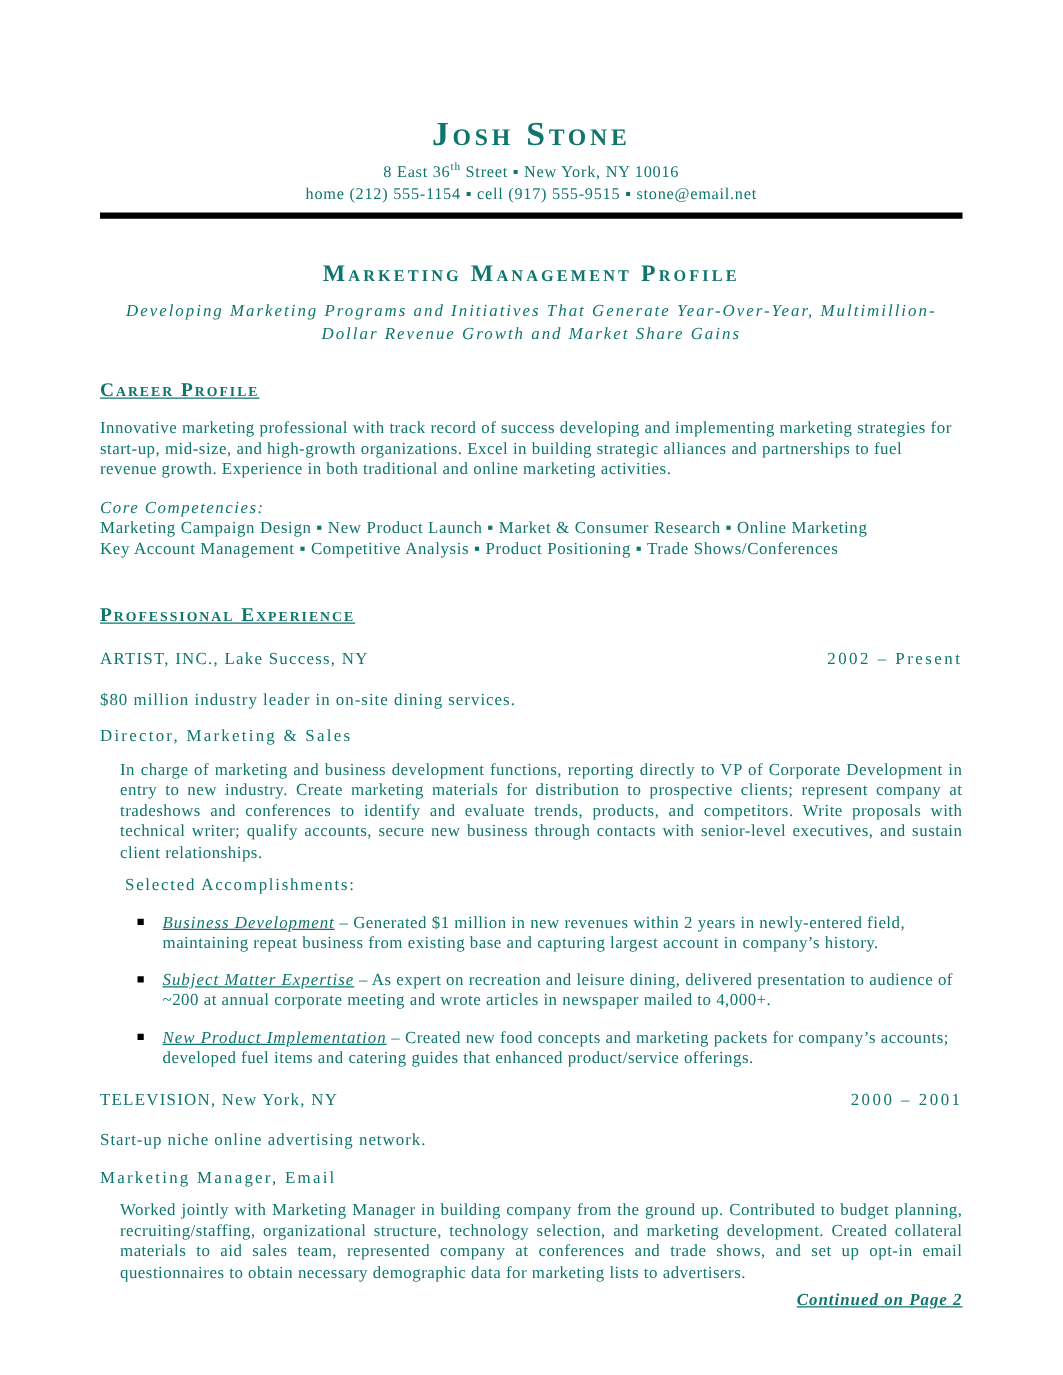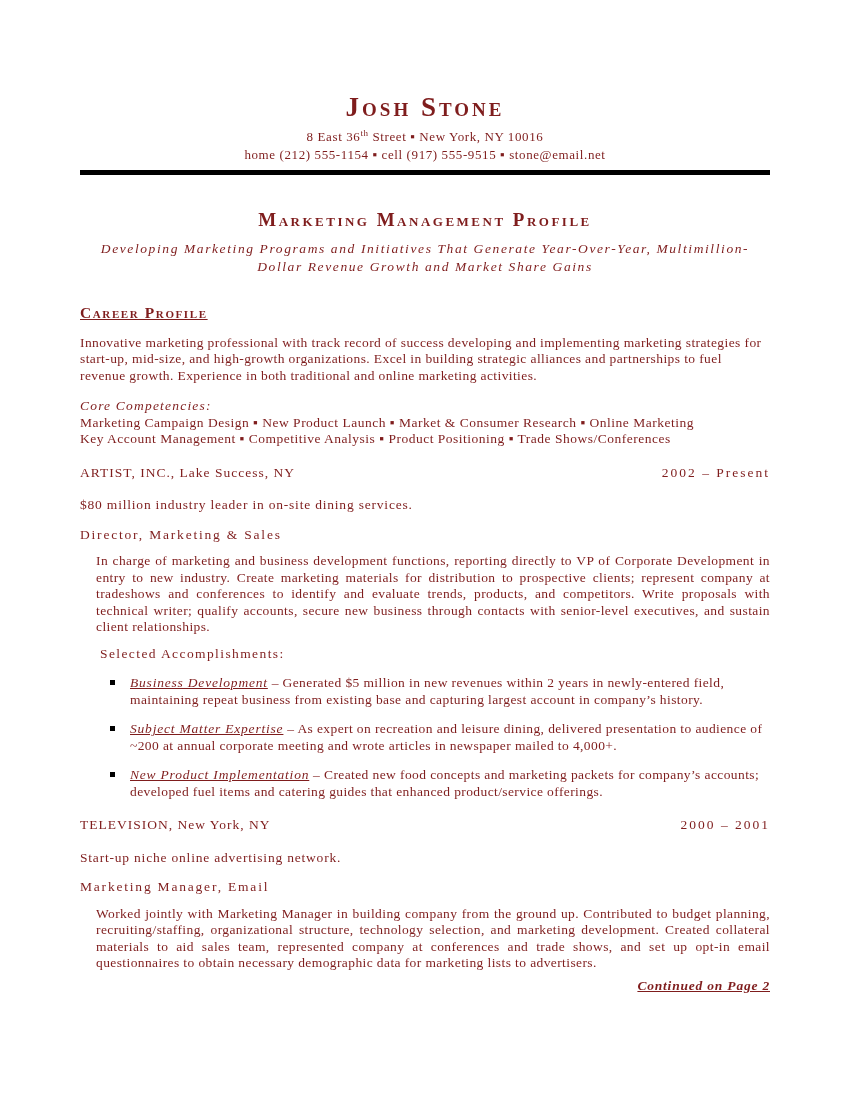--- a/index.html
+++ b/index.html
@@ -2,21 +2,21 @@
 <html><head>
 <meta charset="utf-8">
 <style>
   * { margin: 0; padding: 0; box-sizing: border-box; }
   html, body { background: #e8e8e8; }
   .page {
     width: 850px;
     height: 1100px;
     margin: 0 auto;
     background: #ffffff;
-    color: #7f1d1d;
+    color: #0f766e;
     font-family: "Liberation Serif", "DejaVu Serif", serif;
     font-size: 13.5px;
     line-height: 16.5px;
     letter-spacing: 0.4px;
     padding: 92px 80px 0 80px;
     position: relative;
     overflow: hidden;
   }
 
   
@@ -126,36 +126,39 @@
   <div class="tagline">Developing Marketing Programs and Initiatives That Generate Year-Over-Year, Multimillion-Dollar Revenue Growth and Market Share Gains</div>
 
   <div>
     <div class="section-heading sh-career">Career Profile</div>
   </div>
   <div class="career-summary">Innovative marketing professional with track record of success developing and implementing marketing strategies for start-up, mid-size, and high-growth organizations. Excel in building strategic alliances and partnerships to fuel revenue growth. Experience in both traditional and online marketing activities.</div>
   <div class="core-label">Core Competencies:</div>
   <div class="competency-line">Marketing Campaign Design  ▪  New Product Launch  ▪  Market &amp; Consumer Research  ▪  Online Marketing</div>
   <div class="competency-line">Key Account Management  ▪  Competitive Analysis  ▪  Product Positioning  ▪  Trade Shows/Conferences</div>
 
+  <div>
+    <div class="section-heading sh-exp">Professional Experience</div>
+  </div>
 
   <div>
     <div class="job-header">
       <span>ARTIST, INC., Lake Success, NY</span>
       <span class="job-dates">2002 – Present</span>
     </div>
     <div class="job-descriptor">$80 million industry leader in on-site dining services.</div>
     <div class="job-role">Director, Marketing &amp; Sales</div>
     <div class="job-summary">In charge of marketing and business development functions, reporting directly to VP of Corporate Development in entry to new industry. Create marketing materials for distribution to prospective clients; represent company at tradeshows and conferences to identify and evaluate trends, products, and competitors. Write proposals with technical writer; qualify accounts, secure new business through contacts with senior-level executives, and sustain client relationships.</div>
     <div class="accomp-label">Selected Accomplishments:</div>
 
     <div class="bullet-item">
       <span class="bullet-square"></span>
       <div>
         <span class="accomp-title">Business Development</span>
-        <span>–  Generated $5 million in new revenues within 2 years in newly-entered field, maintaining repeat business from existing base and capturing largest account in company’s history.</span>
+        <span>–  Generated $1 million in new revenues within 2 years in newly-entered field, maintaining repeat business from existing base and capturing largest account in company’s history.</span>
       </div>
     </div>
     <div class="bullet-item">
       <span class="bullet-square"></span>
       <div>
         <span class="accomp-title">Subject Matter Expertise</span>
         <span>–  As expert on recreation and leisure dining, delivered presentation to audience of ~200 at annual corporate meeting and wrote articles in newspaper mailed to 4,000+.</span>
       </div>
     </div>
     <div class="bullet-item">

